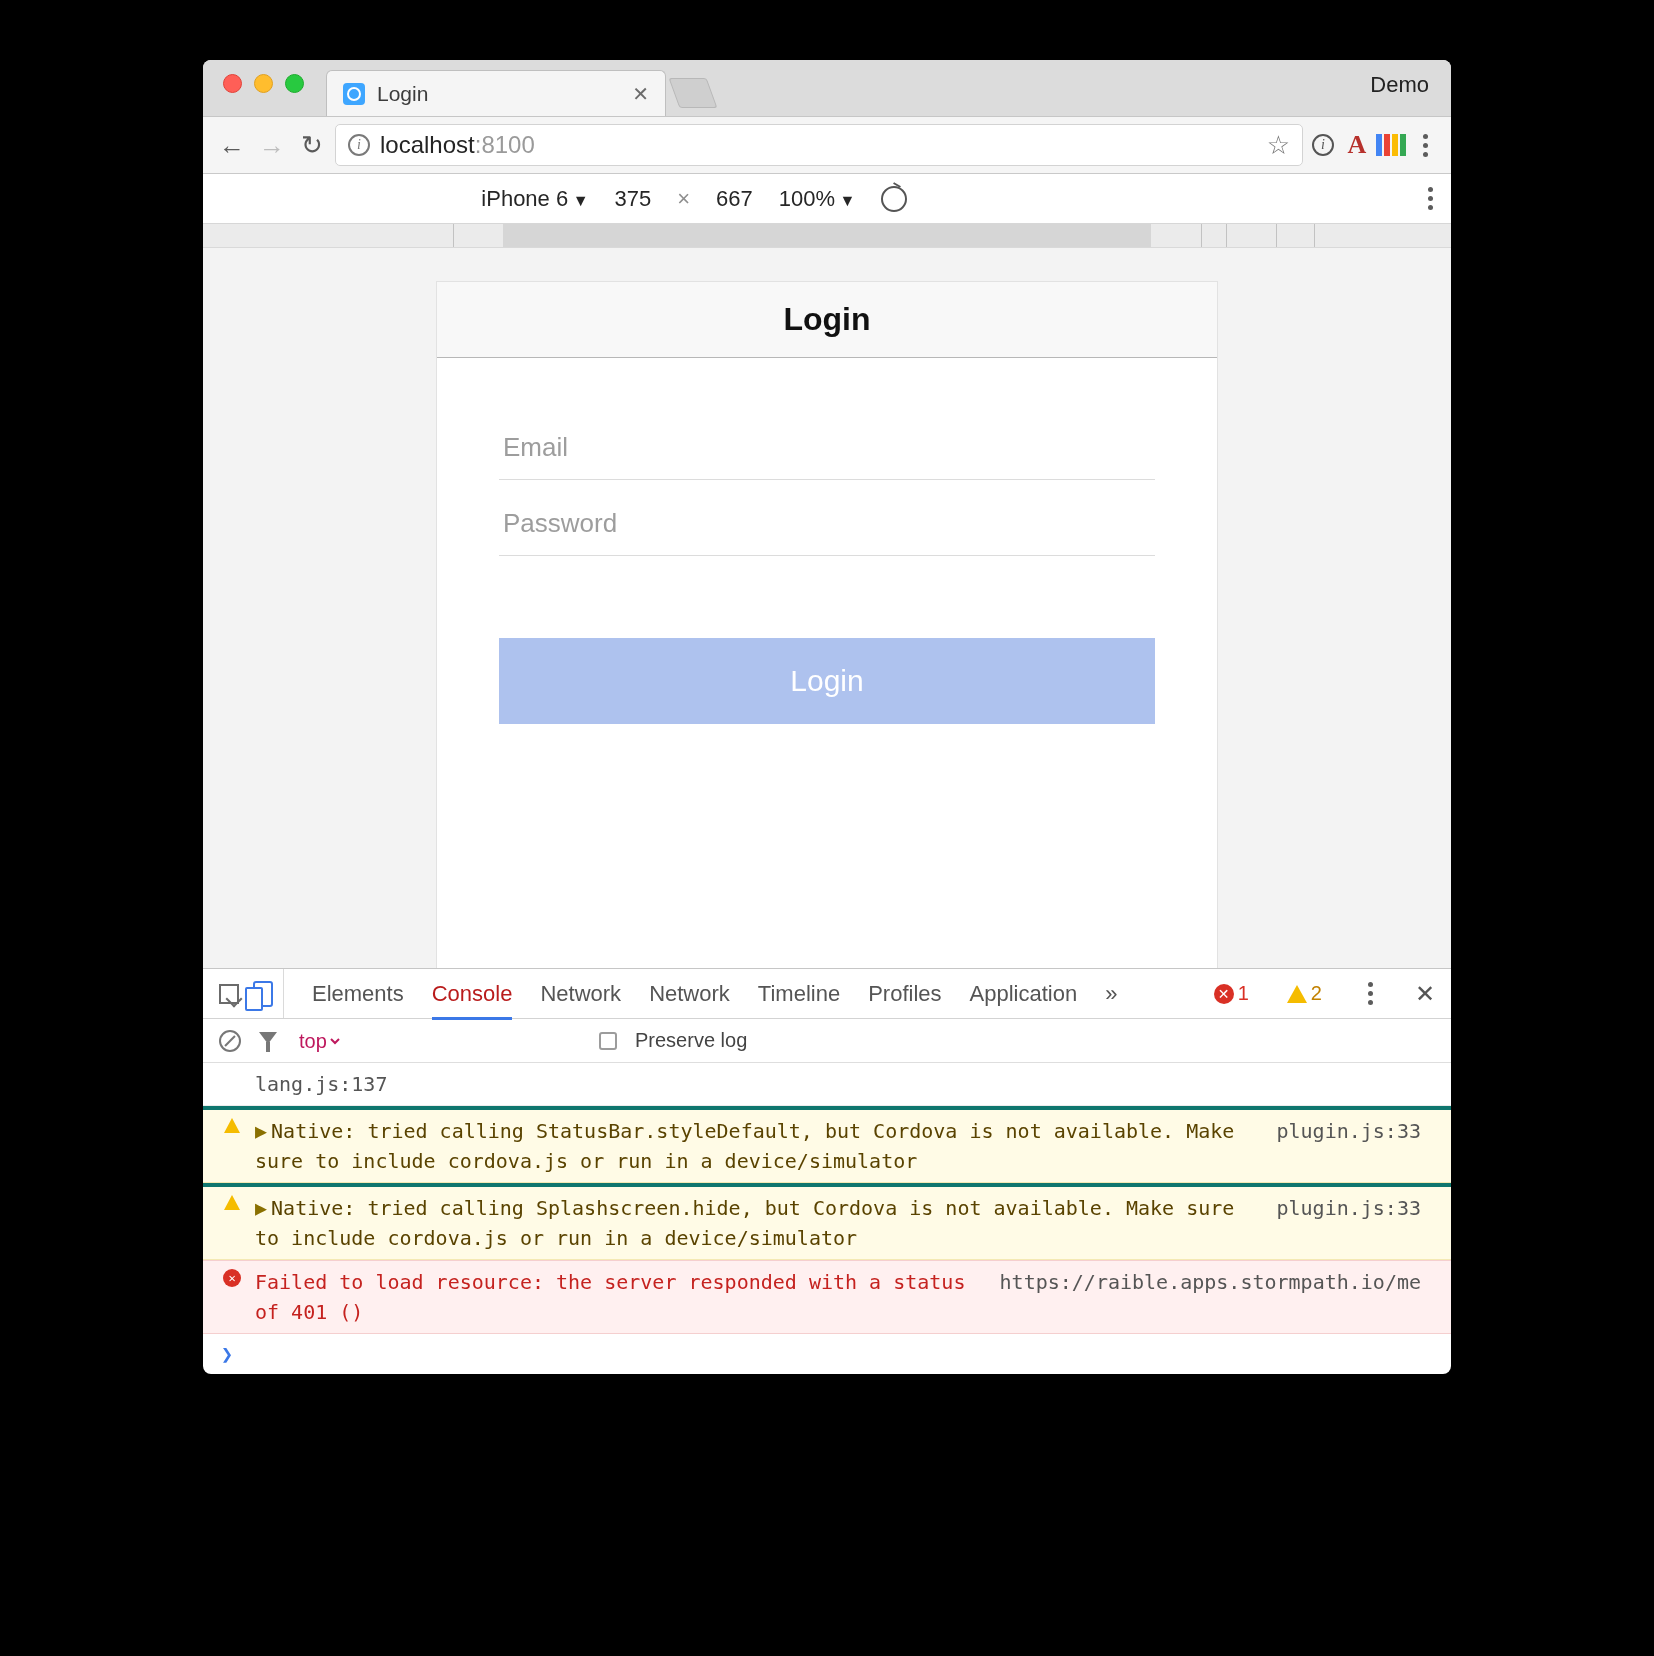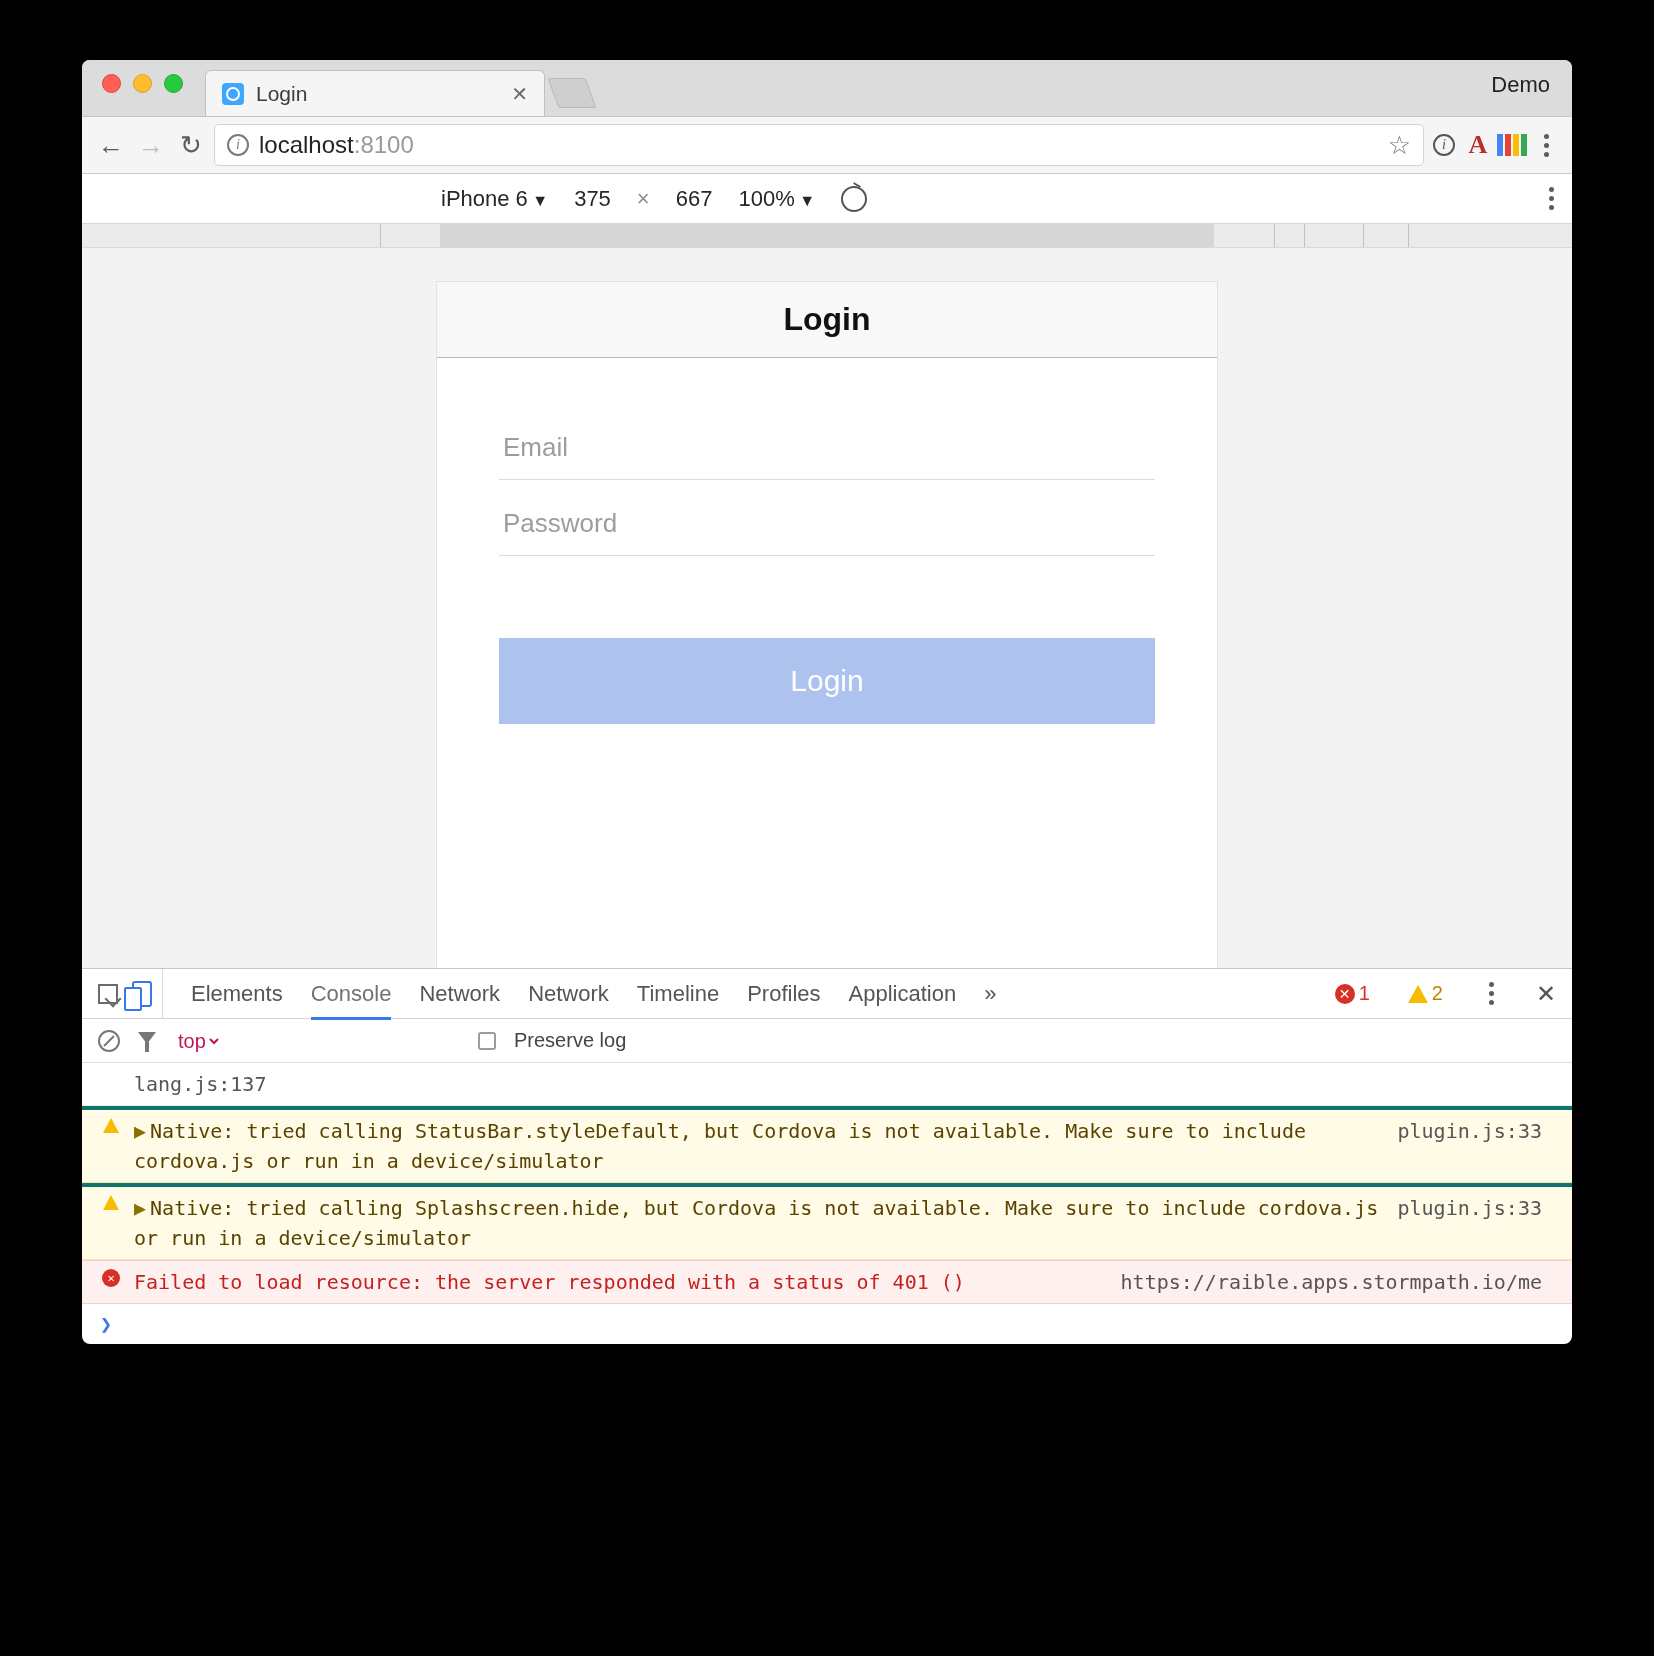--- a/index.html
+++ b/index.html
@@ -7,21 +7,21 @@
   background: #000;
   font-family: -apple-system, BlinkMacSystemFont, "Segoe UI", Helvetica, Arial, sans-serif;
   width: 1654px;
   height: 1656px;
   display: flex;
   align-items: flex-start;
   justify-content: center;
   padding-top: 60px;
 }
 .window {
-  width: 1490px;
+  width: 1248px;
   background: #fff;
   border-radius: 8px;
   box-shadow: 0 30px 90px rgba(0,0,0,.45);
   overflow: hidden;
 }
 
 .tabbar {
   display: flex;
   align-items: flex-end;
   height: 56px;
@@ -179,21 +179,21 @@
 .dt-tabs{
   height:50px;display:flex;align-items:center;gap:28px;
   padding:0 16px;font-size:22px;color:#555;border-bottom:1px solid #d3d3d3;
 }
 .dt-left{display:flex;gap:14px;align-items:center;padding-right:10px;border-right:1px solid #dadada;height:100%;}
 .sel-ic{width:20px;height:20px;border:2px solid #6b6b6b;position:relative;}
 .sel-ic::after{content:'';position:absolute;left:7px;top:7px;width:10px;height:10px;border-left:2px solid #6b6b6b;border-top:2px solid #6b6b6b;transform:rotate(225deg);}
 .dev-ic{width:20px;height:26px;border:2px solid #3b78e7;border-radius:3px;position:relative;}
 .dev-ic::after{content:'';position:absolute;left:-10px;top:4px;width:14px;height:20px;border:2px solid #3b78e7;border-radius:2px;background:#fff;}
 .dt-tab{cursor:pointer;}
-.dt-tab.active{color:#737373;border-bottom:3px solid #3b78e7;padding-bottom:10px;margin-bottom:-13px;}
+.dt-tab.active{color:#b91c1c;border-bottom:3px solid #3b78e7;padding-bottom:10px;margin-bottom:-13px;}
 .dt-spacer{flex:1;}
 .err-badge{color:#d93025;display:flex;align-items:center;gap:4px;font-size:20px;}
 .err-badge .c{width:20px;height:20px;background:#d93025;border-radius:50%;color:#fff;display:flex;align-items:center;justify-content:center;font-size:14px;}
 .warn-badge{color:#c28100;display:flex;align-items:center;gap:4px;font-size:20px;margin-left:10px;}
 .warn-badge .t{width:0;height:0;border-left:10px solid transparent;border-right:10px solid transparent;border-bottom:18px solid #f5bc00;}
 .dt-close{font-size:24px;color:#555;margin-left:14px;}
 .dt-filter{
   height:44px;display:flex;align-items:center;gap:18px;padding:0 16px;
   border-bottom:1px solid #dedede;font-size:20px;color:#444;
 }

